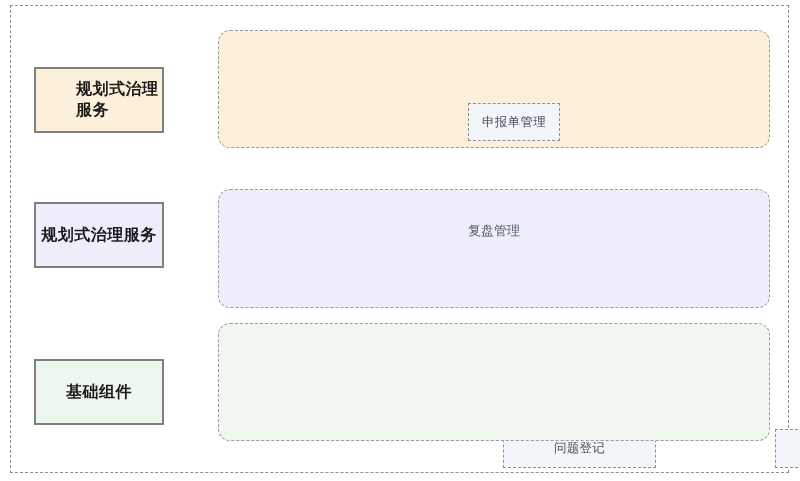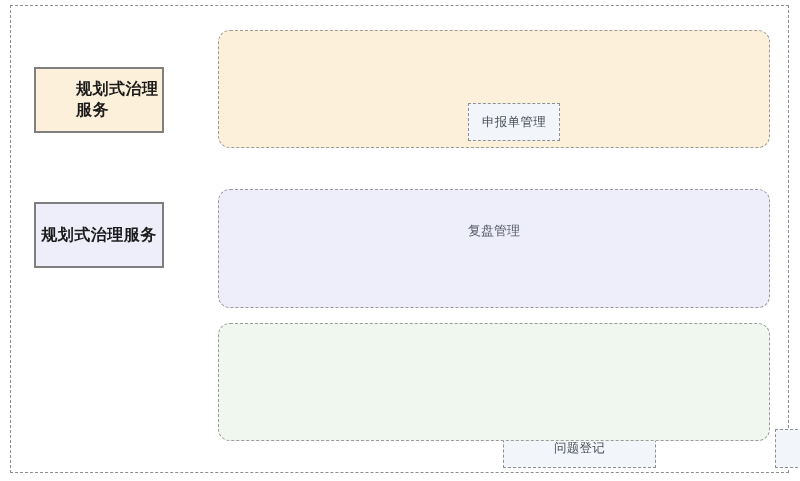--- a/index.html
+++ b/index.html
@@ -126,20 +126,23 @@
   <div class="group-panel purple">
     <div class="panel-title">复盘管理</div>
     <div class="item-chip chip-r2 c0">
       <span>问题登记</span>
     </div>
     <div class="item-chip chip-r2 c1">
       
     </div>
   </div>
 
+  <div class="category-label row3">
+    <span>基础组件</span>
+  </div>
 
   <div class="group-panel green">
     
     
     
   </div>
 
 </div>
 
 </body></html>

